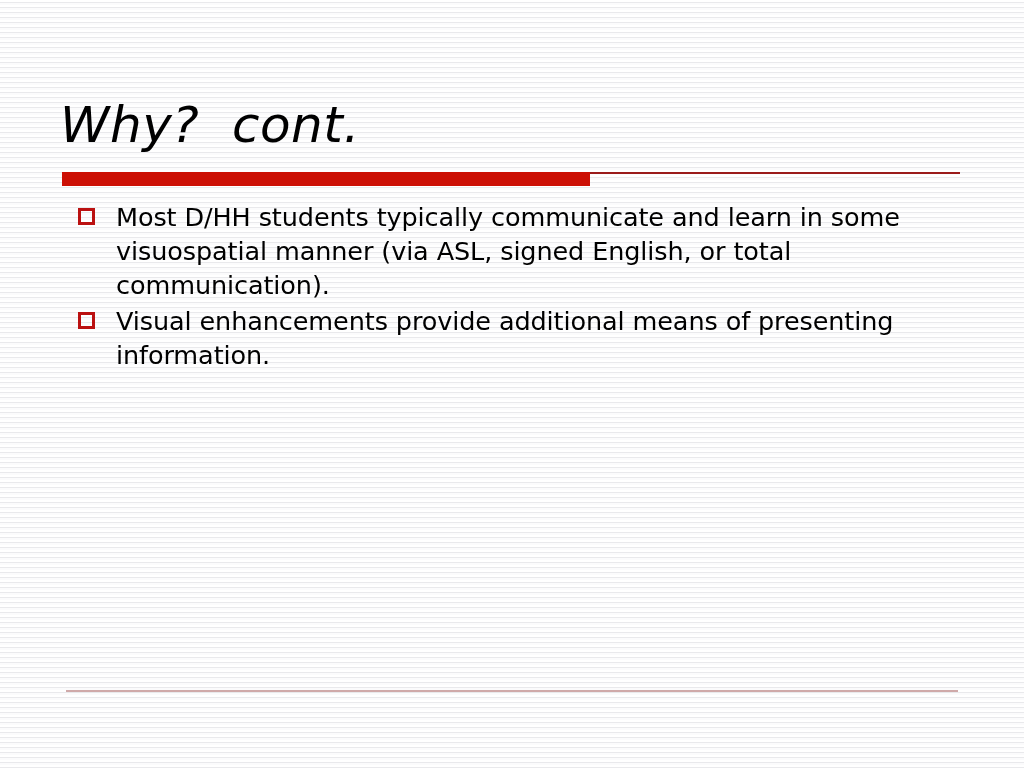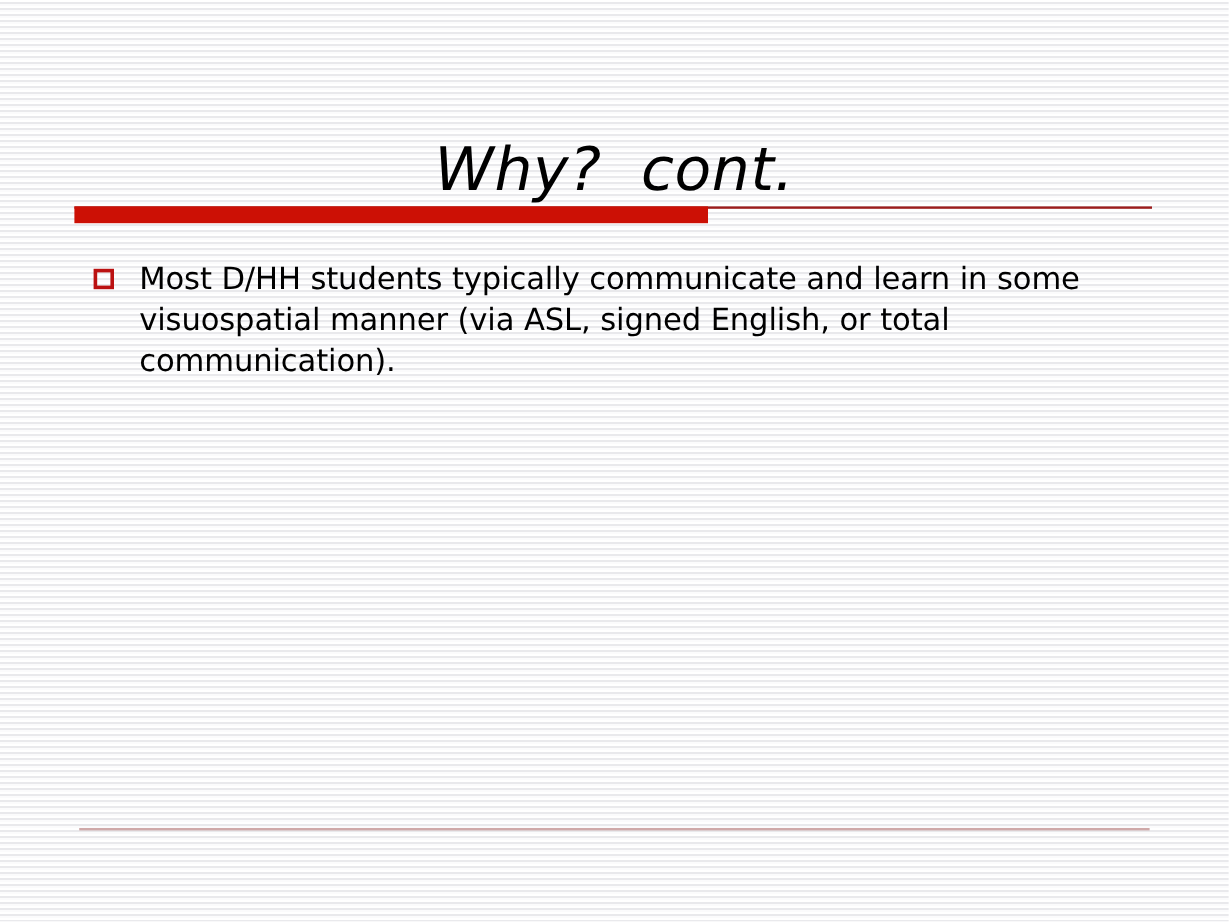--- a/index.html
+++ b/index.html
@@ -31,22 +31,20 @@
     );
     box-sizing: border-box;
   }
 
   
   #title-area {
     position: absolute;
     left: 60px;
     top: 96px;
     width: 904px;
-    text-align: center;
-    margin-top: 16px;
   }
   #slide-title {
     font-family: "DejaVu Sans", sans-serif;
     font-style: italic;
     font-weight: normal;
     font-size: 50px;
     line-height: 58px;
     color: #000000;
     letter-spacing: 0.5px;
     white-space: pre;
@@ -81,21 +79,21 @@
   
   #bullet-list {
     position: absolute;
     left: 78px;
     top: 200px;
     width: 880px;
   }
   .bullet-item {
     display: flex;
     align-items: flex-start;
-    margin: 16px 0 2px 0;
+    margin: 0 0 2px 0;
   }
   .bullet-marker {
     flex: 0 0 auto;
     width: 17px;
     height: 17px;
     margin-top: 8px;
     margin-right: 21px;
     border: 3px solid #bb1111;
     box-sizing: border-box;
     background: transparent;
@@ -136,19 +134,23 @@
   </div>
 
   <div id="bullet-list">
 
     <div class="bullet-item">
       <span class="bullet-marker"></span>
       <span class="bullet-text">Most D/HH students typically communicate and learn in some visuospatial manner (via ASL, signed English, or total communication).</span>
     </div>
 
 
+    <div class="bullet-item">
+      <span class="bullet-marker"></span>
+      <span class="bullet-text">Visual enhancements provide additional means of presenting information.</span>
+    </div>
 
 
   </div>
 
   <div id="footer-rule"></div>
 
 </div>
 
 </body></html>

